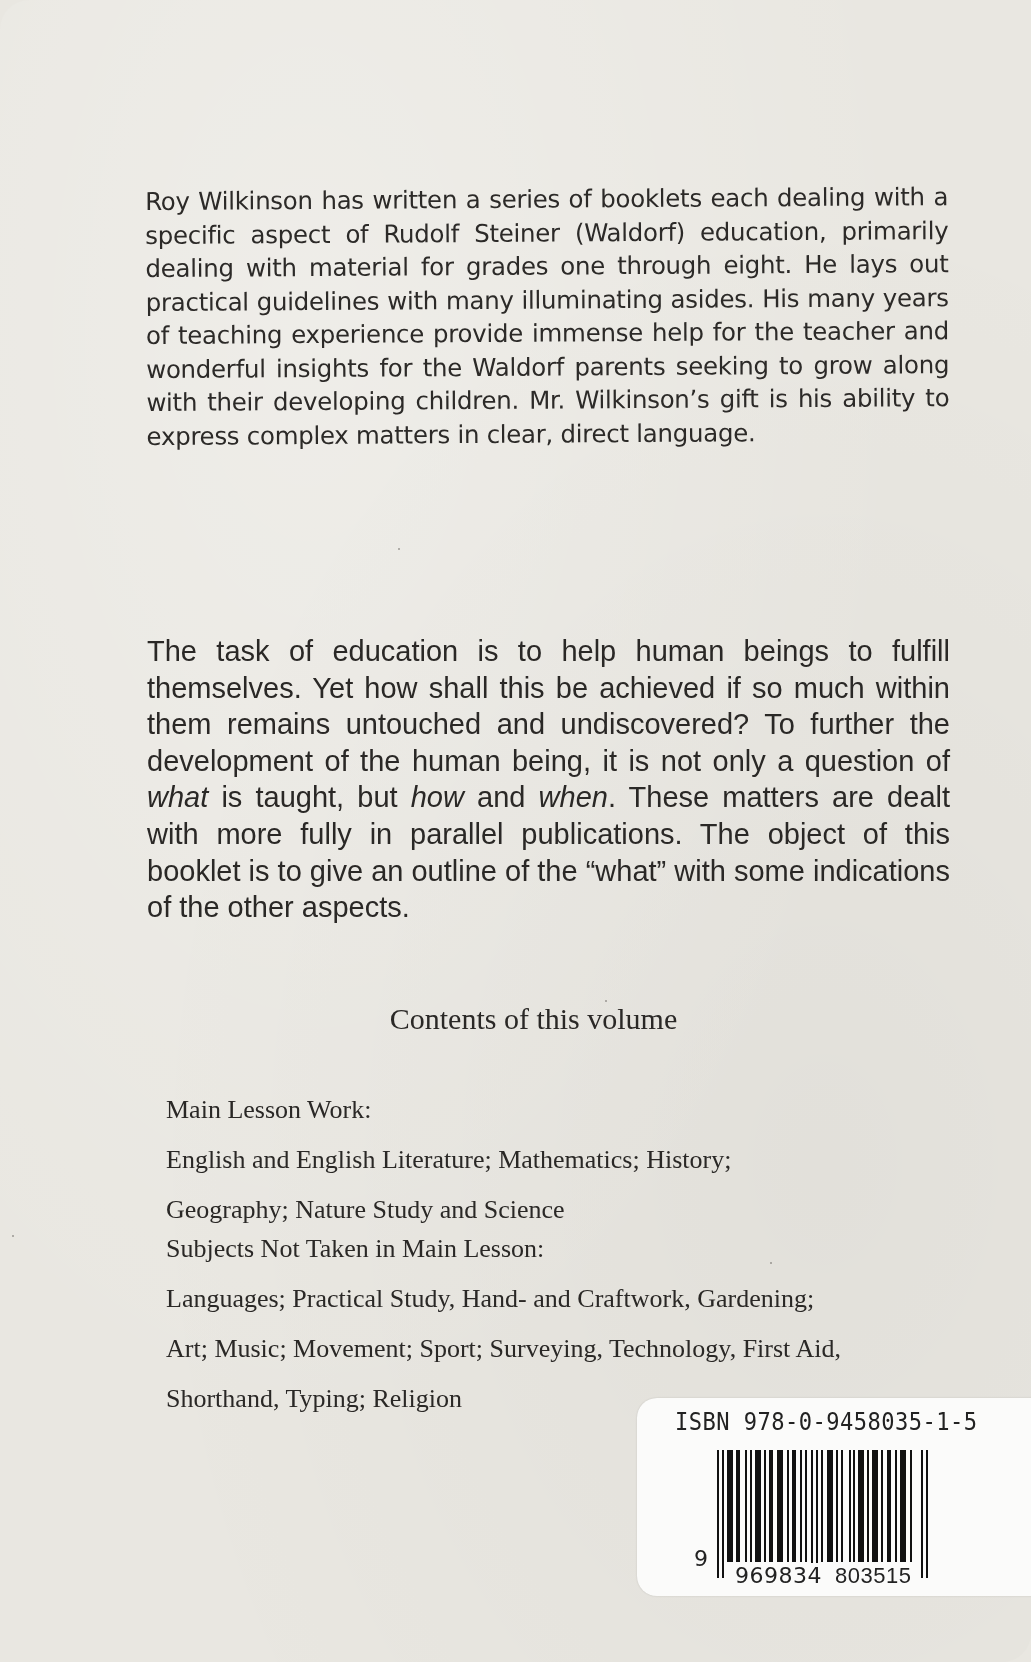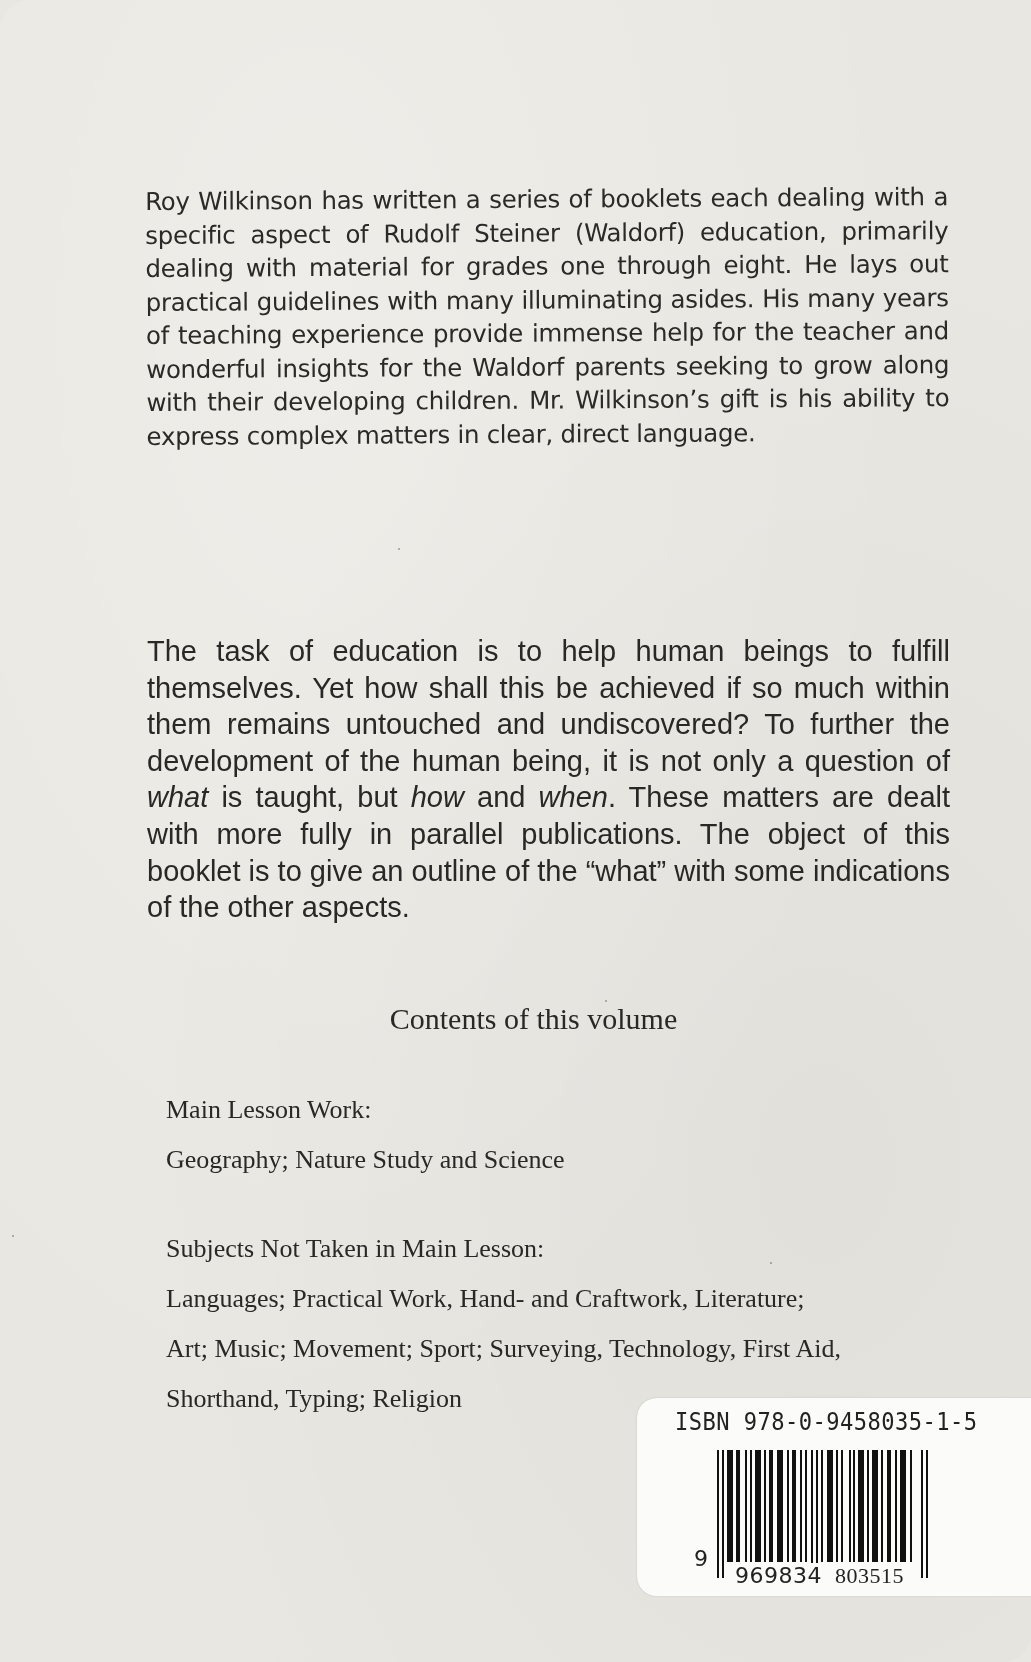--- a/index.html
+++ b/index.html
@@ -121,21 +121,21 @@
       font-size: 22px;
       letter-spacing: 0.5px;
       color: #222;
       background: #fbfbfa;
       padding: 0 2px;
     }
     .digits-right {
       position: absolute;
       left: 196px;
       top: 165px;
-      font-family: Liberation Serif, serif;
+      font-family: Liberation Sans, sans-serif;
       font-size: 22px;
       letter-spacing: 0.5px;
       color: #222;
       background: #fbfbfa;
       padding: 0 2px;
     }
     .speck {
       position: absolute;
       width: 2px;
       height: 2px;
@@ -154,26 +154,27 @@
   <span class="speck" style="left:605px;top:1000px;"></span>
 
   <p class="blurb">Roy Wilkinson has written a series of booklets each dealing with a specific aspect of Rudolf Steiner (Waldorf) education, primarily dealing with material for grades one through eight. He lays out practical guidelines with many illuminating asides. His many years of teaching experience provide immense help for the teacher and wonderful insights for the Waldorf parents seeking to grow along with their developing children. Mr. Wilkinson’s gift is his ability to express complex matters in clear, direct language.</p>
 
   <p class="intro"><span>The task of education is to help human beings to fulfill themselves. Yet how shall this be achieved if so much within them remains untouched and undiscovered? To further the development of the human being, it is not only a question of </span><em>what</em><span> is taught, but </span><em>how</em><span> and </span><em>when</em><span>. These matters are dealt with more fully in parallel publications. The object of this booklet is to give an outline of the “what” with some indications of the other aspects.</span></p>
 
   <div class="contents-title">Contents of this volume</div>
 
   <div class="contents-group group-1">
     <p>Main Lesson Work:</p>
+    <p>English and English Literature; Mathematics; History;</p>
     <p>Geography; Nature Study and Science</p>
   </div>
 
   <div class="contents-group group-2">
     <p>Subjects Not Taken in Main Lesson:</p>
-    <p>Languages; Practical Work, Hand- and Craftwork, Literature;</p>
+    <p>Languages; Practical Study, Hand- and Craftwork, Gardening;</p>
     <p>Art; Music; Movement; Sport; Surveying, Technology, First Aid,</p>
     <p>Shorthand, Typing; Religion</p>
   </div>
 
   <div class="barcode-sticker">
     <div class="isbn-label">ISBN 978-0-9458035-1-5</div>
     <div class="barcode-bars">
       <svg width="212" height="128" viewBox="0 0 212 128" xmlns="http://www.w3.org/2000/svg">
         <g fill="#111">
 

